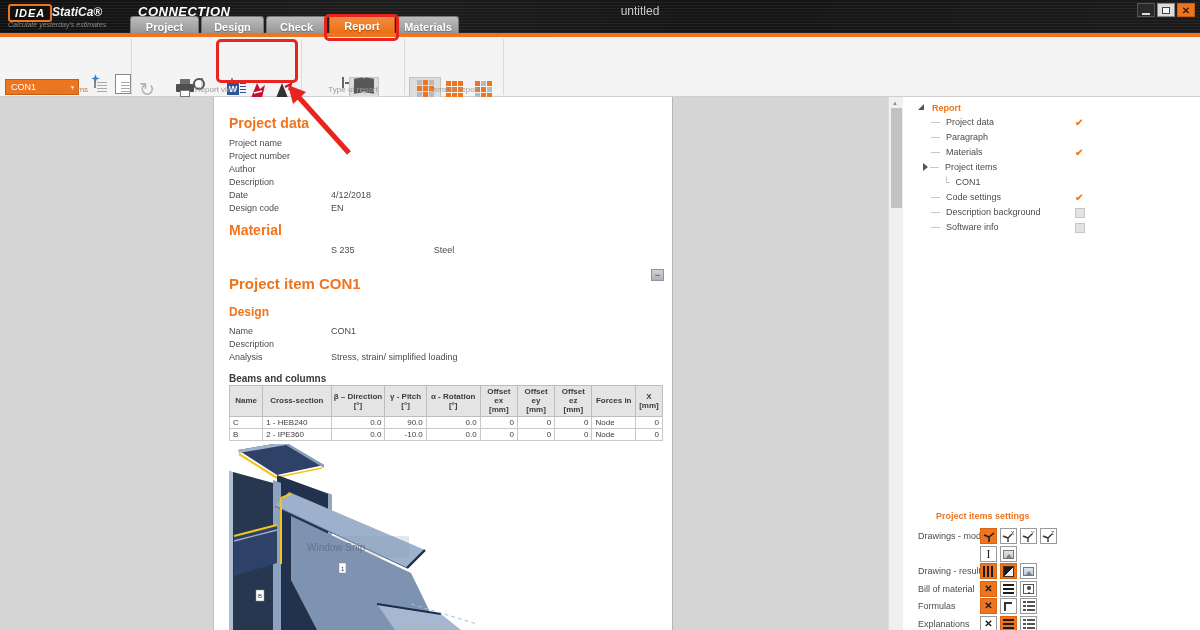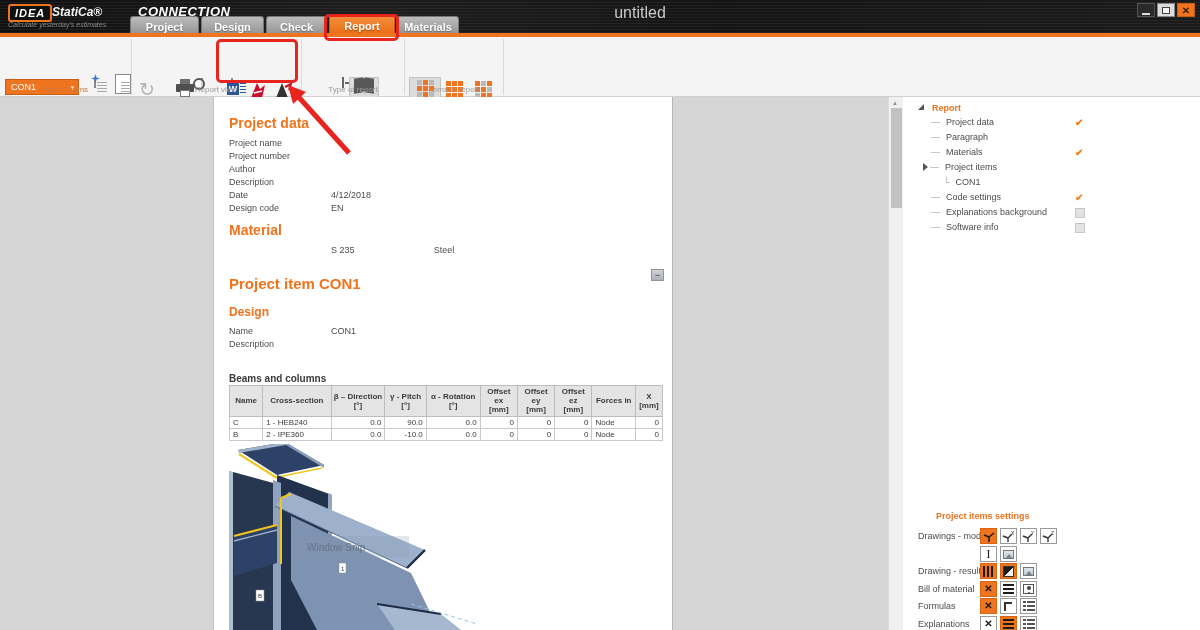--- a/index.html
+++ b/index.html
@@ -11,21 +11,21 @@
   .titlebar { position:absolute; left:0; top:0; width:1200px; height:33px;
     background:#161616;
     background-image:repeating-linear-gradient(0deg, rgba(255,255,255,.06) 0 1px, rgba(0,0,0,0) 1px 3px),
       linear-gradient(90deg,#101010,#1d1d1d 30%,#141414 60%,#1a1a1a);
   }
   .logo-box { position:absolute; left:8px; top:4px; padding:1px 5px; border:2px solid #ee7420; border-radius:3px;
     color:#fff; font-weight:bold; font-style:italic; font-size:11px; letter-spacing:1px; background:#111; }
   .brand { position:absolute; left:52px; top:5px; color:#f2f2f2; font-weight:bold; font-style:italic; font-size:12px; }
   .product { position:absolute; left:138px; top:4px; color:#fff; font-weight:bold; font-style:italic; font-size:13px; letter-spacing:.5px; }
   .tagline { position:absolute; left:8px; top:21px; color:#8a8a8a; font-style:italic; font-size:7px; }
-  .doc-title { position:absolute; left:560px; top:4px; width:160px; text-align:center; color:#c9c9c9; font-size:16px; }
+  .doc-title { position:absolute; left:560px; top:4px; width:160px; text-align:center; color:#c9c9c9; font-size:12px; }
   .winbtn { position:absolute; top:3px; width:18px; height:14px; border:1px solid #555; text-align:center; cursor:pointer; }
   .winbtn.min { left:1137px; background:#2a2a2a; }
   .winbtn.min i { display:block; margin:9px auto 0; width:8px; height:2px; background:#ddd; }
   .winbtn.max { left:1157px; background:#dcdcdc; border-color:#888; }
   .winbtn.max i { display:block; margin:3px auto 0; width:8px; height:7px; border:1px solid #444; background:#f4f4f4; }
   .winbtn.close { left:1177px; background:#ee7420; border-color:#c75d12; color:#3a1c04; font-size:10px; font-weight:bold; line-height:13px; }
 
   
   .tab { position:absolute; top:16px; height:21px; border-radius:3px 3px 0 0; text-align:center;
     font-size:11px; font-weight:bold; color:#fff; line-height:21px; cursor:pointer;
@@ -305,20 +305,21 @@
 
       <div class="h1" style="top:125px;font-size:14px;">Material</div>
       <div class="fld" style="top:148px;text-align:center;"><span>Steel</span><b>S 235</b></div>
 
       <div class="h1" style="top:178px;font-size:15px;">Project item CON1</div>
       <div class="collapse-ic">−</div>
 
       <div class="h1" style="top:208px;font-size:12px;">Design</div>
       <div class="fld" style="top:229px;"><span>Name</span><b>CON1</b></div>
       <div class="fld" style="top:242px;"><span>Description</span><b></b></div>
+      <div class="fld" style="top:255px;"><span>Analysis</span><b>Stress, strain/ simplified loading</b></div>
 
       <div class="tbl-title">Beams and columns</div>
       <table class="beams">
         <colgroup>
           <col style="width:32px">
             <col style="width:66px">
             <col style="width:52px">
             <col style="width:40px">
             <col style="width:52px">
           <col style="width:36px">
@@ -425,21 +426,21 @@
     </div>
     <div class="tree-item" style="top:20px;"><span class="dash">—</span><span>Project data</span></div>
     <div class="chk on" style="top:20px;">✔</div>
     <div class="tree-item" style="top:35px;"><span class="dash">—</span><span>Paragraph</span></div>
     <div class="tree-item" style="top:50px;"><span class="dash">—</span><span>Materials</span></div>
     <div class="chk on" style="top:50px;">✔</div>
     <div class="tree-item" style="top:65px;left:20px;"><span class="exp-r"></span><span class="dash">—</span><span>Project items</span></div>
     <div class="tree-item" style="top:80px;left:40px;"><span class="corner">└</span><span>CON1</span></div>
     <div class="tree-item" style="top:95px;"><span class="dash">—</span><span>Code settings</span></div>
     <div class="chk on" style="top:95px;">✔</div>
-    <div class="tree-item" style="top:110px;"><span class="dash">—</span><span>Explanations background</span></div>
+    <div class="tree-item" style="top:110px;"><span class="dash">—</span><span>Description background</span></div>
     <div class="chk off" style="top:111px;"></div>
     <div class="tree-item" style="top:125px;"><span class="dash">—</span><span>Software info</span></div>
     <div class="chk off" style="top:126px;"></div>
 
     <div class="pis-head">Project items settings</div>
     <div class="pis-row-label" style="top:434px;">Drawings - model</div>
     <div class="pis-btns" style="top:431px;">
       <div class="sbtn sel">
           <svg width="12" height="12">
             <path d="M6 7 L11 3 M6 7 L6 12 M6 7 L1 5" stroke="#1c1c1c" stroke-width="1.6" fill="none"></path>

